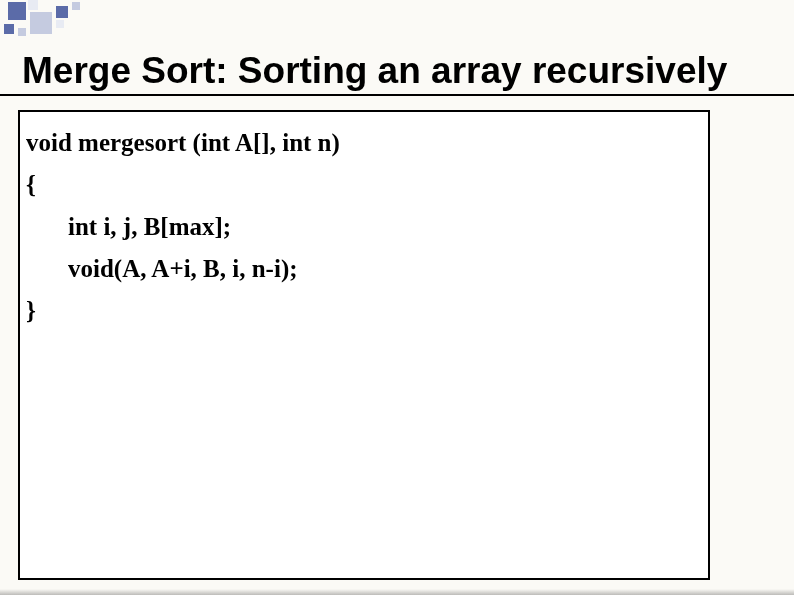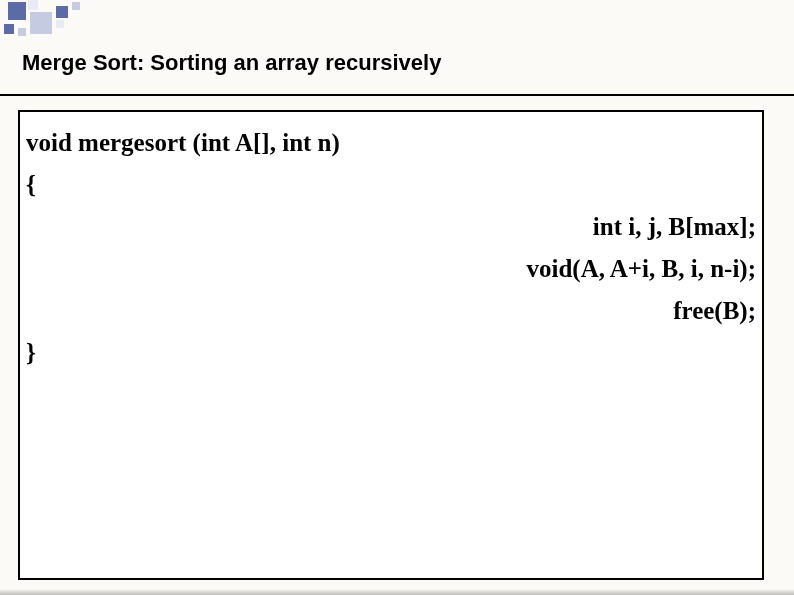--- a/index.html
+++ b/index.html
@@ -21,52 +21,52 @@
   .deco-sq {
     position: absolute;
     background: #5b6ba8;
   }
   .deco-sq.light { background: #c5cbe0; }
   .deco-sq.pale { background: #e8ebf3; }
   .title {
     position: absolute;
     top: 50px;
     left: 22px;
-    font-size: 22px;
+    font-size: 37px;
     font-weight: bold;
     color: #000;
     letter-spacing: 0px;
   }
   .title-underline {
     position: absolute;
     top: 94px;
     left: 0;
     width: 794px;
     height: 2px;
     background: #000;
   }
   .code-box {
     position: absolute;
     top: 110px;
     left: 18px;
-    width: 746px;
+    width: 692px;
     height: 470px;
     border: 2px solid #000;
     background: #fff;
     padding: 10px 6px 6px 6px;
   }
   .code-line {
     font-family: "Times New Roman", Times, serif;
     font-weight: bold;
     font-size: 25px;
     color: #000;
     line-height: 1.68;
     white-space: pre;
   }
-  .indent { padding-left: 42px; text-align: right; }
+  .indent { padding-left: 42px; }
   .bottom-shadow {
     position: absolute;
     bottom: 0;
     left: 0;
     width: 794px;
     height: 6px;
     background: linear-gradient(to top, rgba(0,0,0,0.25), transparent);
   }
 </style>
 </head>
@@ -84,17 +84,16 @@
 </div>
 
 <div class="title">Merge Sort: Sorting an array recursively</div>
 <div class="title-underline"></div>
 
 <div class="code-box">
   <div class="code-line">void mergesort (int A[], int n)</div>
   <div class="code-line">{</div>
   <div class="code-line indent">int i, j, B[max];</div>
   <div class="code-line indent">void(A, A+i, B, i, n-i);</div>
-  <div class="code-line indent">free(B);</div>
   <div class="code-line">}</div>
 </div>
 
 <div class="bottom-shadow"></div>
 
 </body></html>

